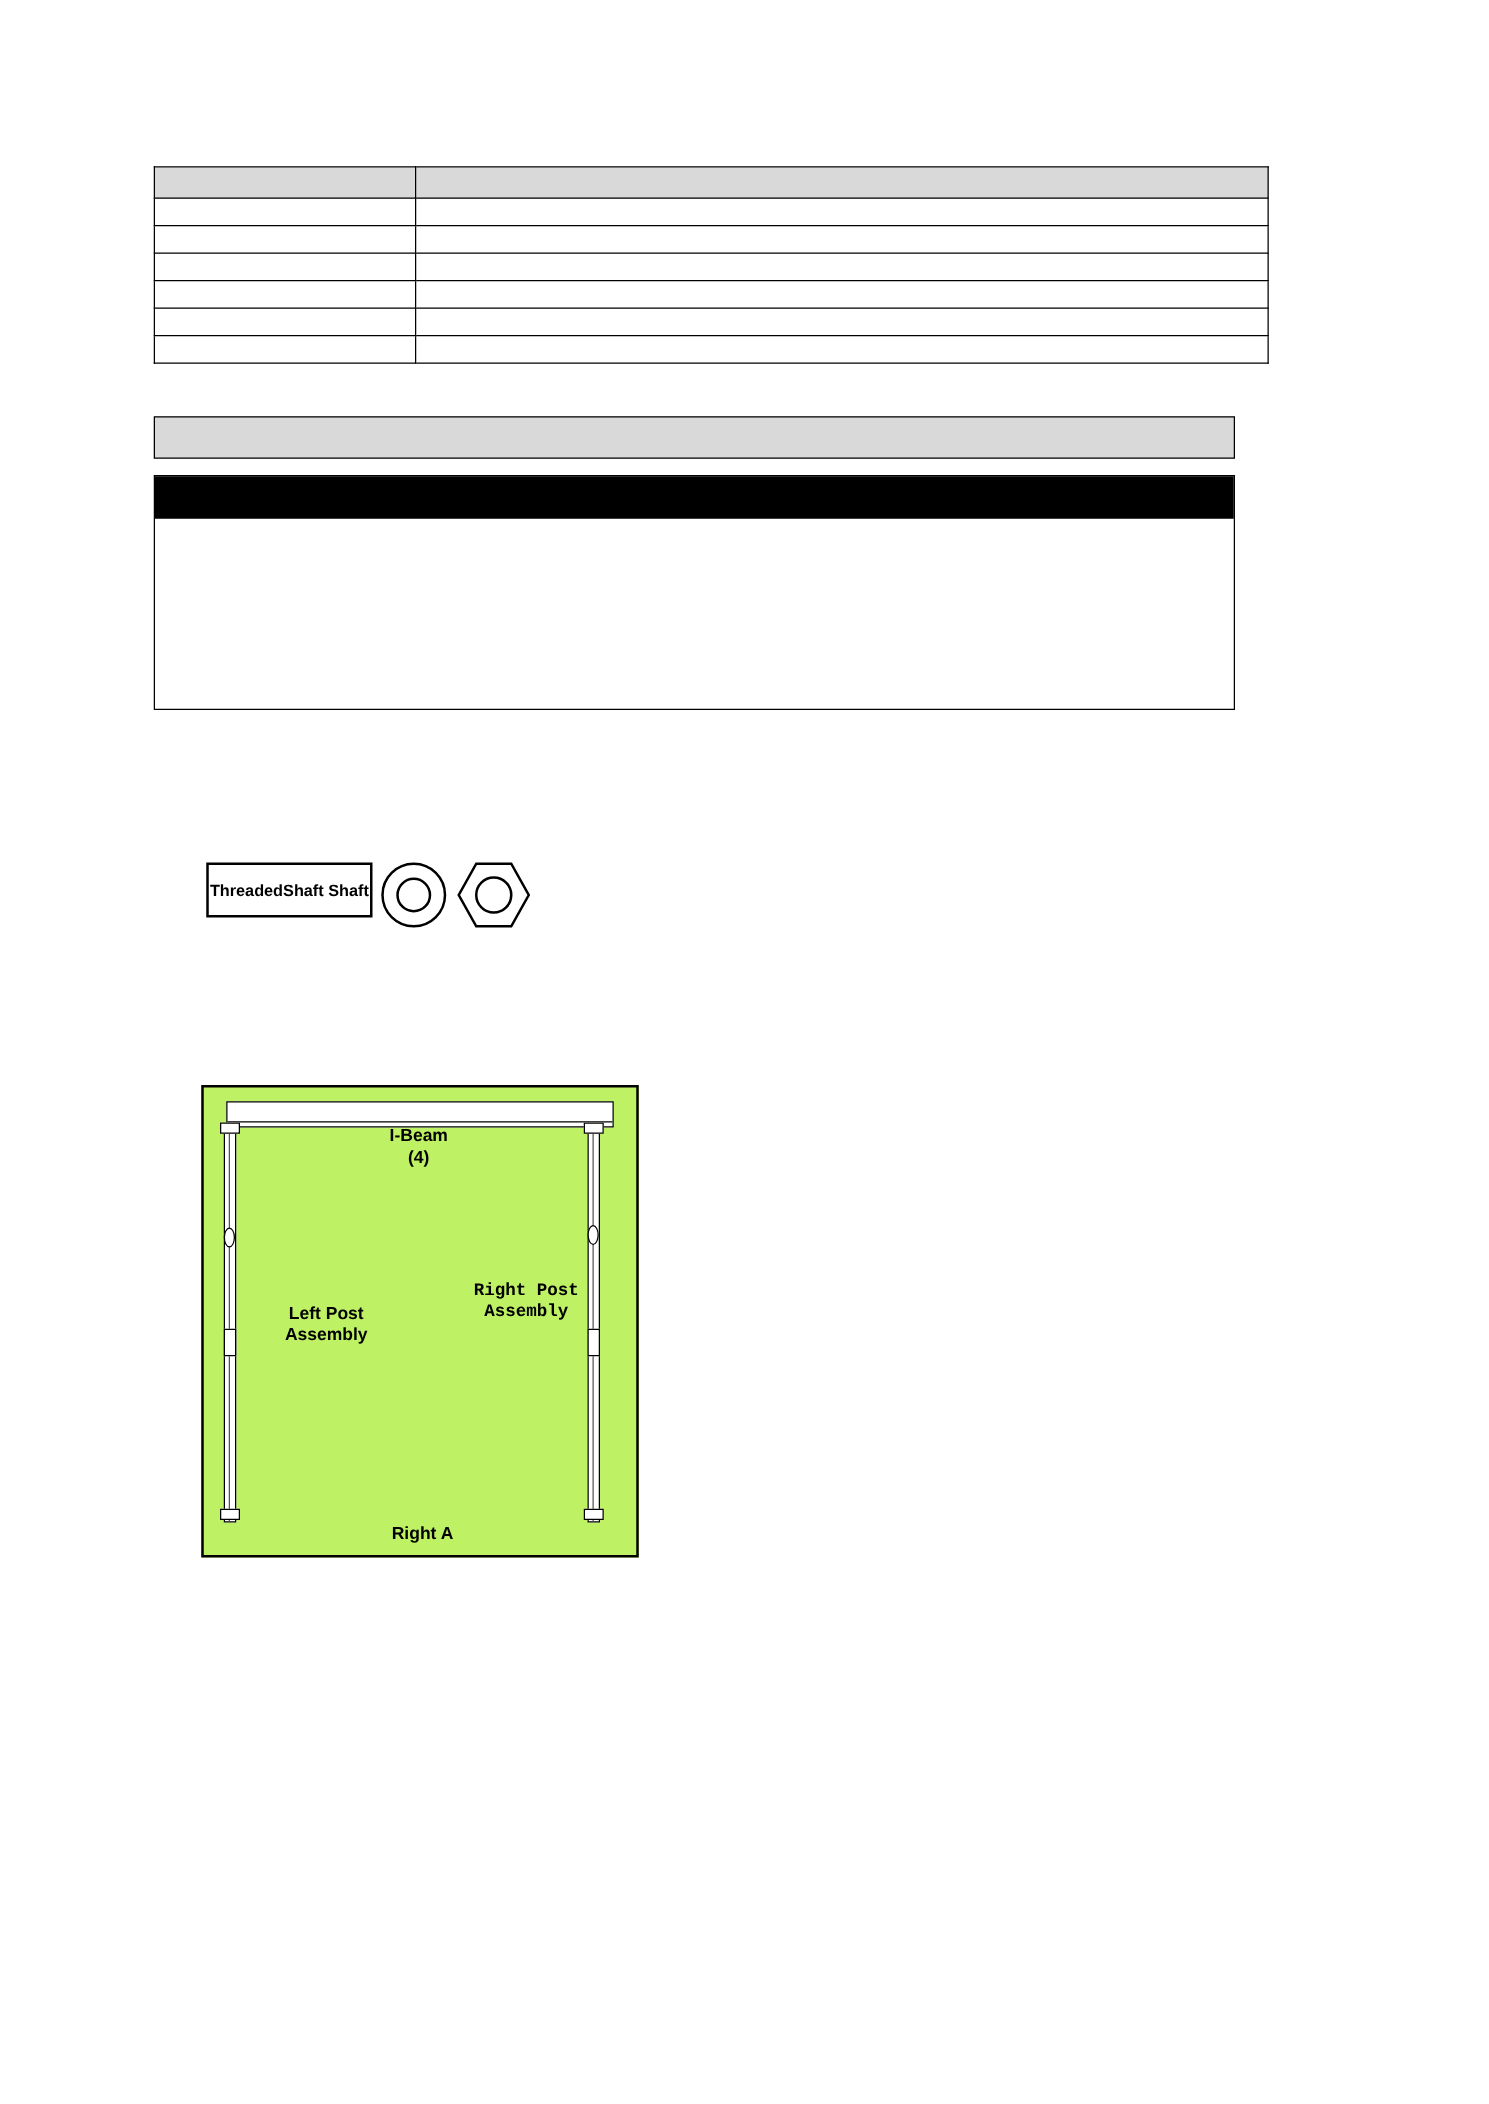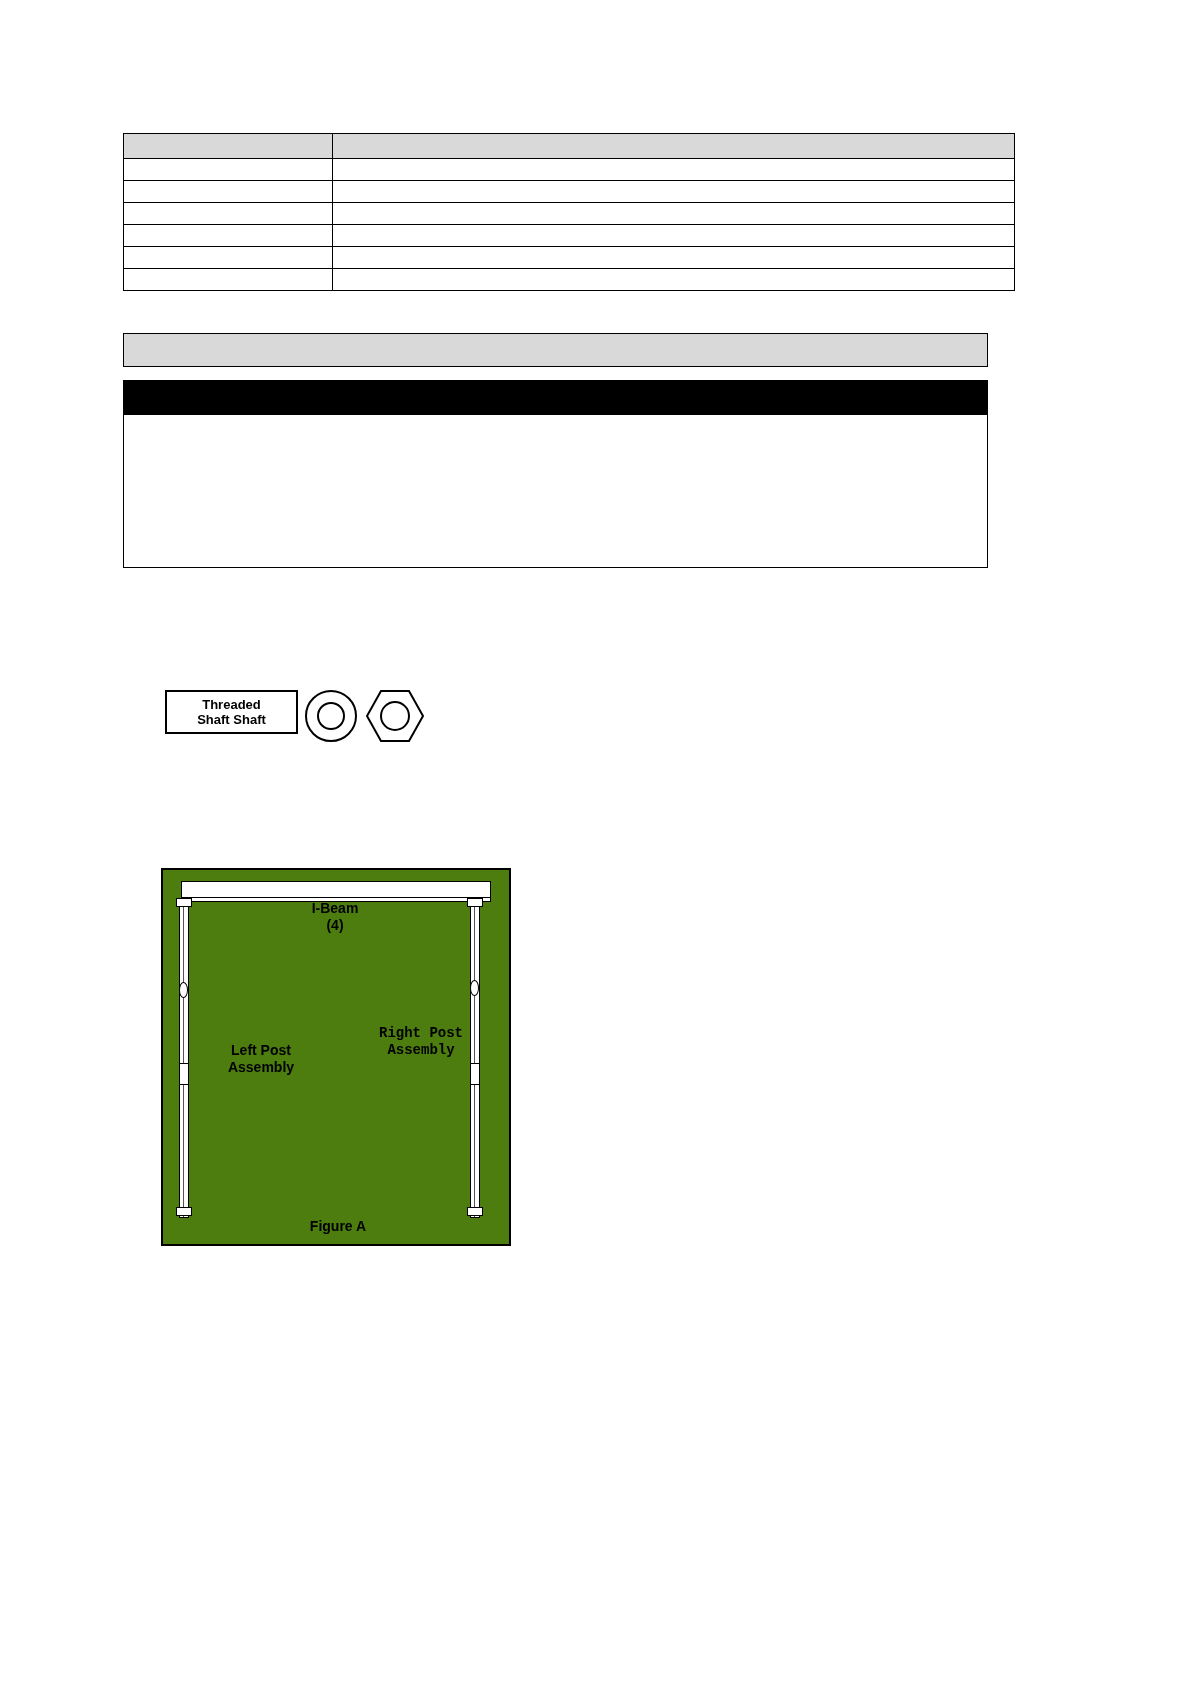--- a/index.html
+++ b/index.html
@@ -96,21 +96,21 @@
   }
   .legend-label {
     position: absolute;
     left: 0;
     top: 2px;
     width: 133px;
     height: 44px;
     border: 2px solid #000000;
     box-sizing: border-box;
     display: flex;
-    flex-direction: column;
+    flex-direction: row;
     align-items: center;
     justify-content: center;
     font-size: 13px;
     font-weight: bold;
     line-height: 15px;
     background: #ffffff;
   }
   .legend-washer {
     position: absolute;
     left: 138px;
@@ -124,21 +124,21 @@
 
   
   .figure-box {
     position: absolute;
     left: 161px;
     top: 868px;
     width: 350px;
     height: 378px;
     border: 2px solid #000000;
     box-sizing: border-box;
-    background: #4d7c0f;
+    background: #bef264;
   }
   .fig-ibeam {
     position: absolute;
     left: 18px;
     top: 11px;
     width: 310px;
     height: 21px;
     border: 1.5px solid #000000;
     background: #ffffff;
     box-sizing: border-box;
@@ -320,14 +320,14 @@
   <div class="fig-label lbl-left">
     <div>Left Post</div>
     <div>Assembly</div>
   </div>
 
   <div class="fig-label lbl-right">
     <div>Right Post</div>
     <div>Assembly</div>
   </div>
 
-  <div class="fig-label lbl-figure">Figure A</div>
+  <div class="fig-label lbl-figure">Right A</div>
 </div>
 
 </body></html>

